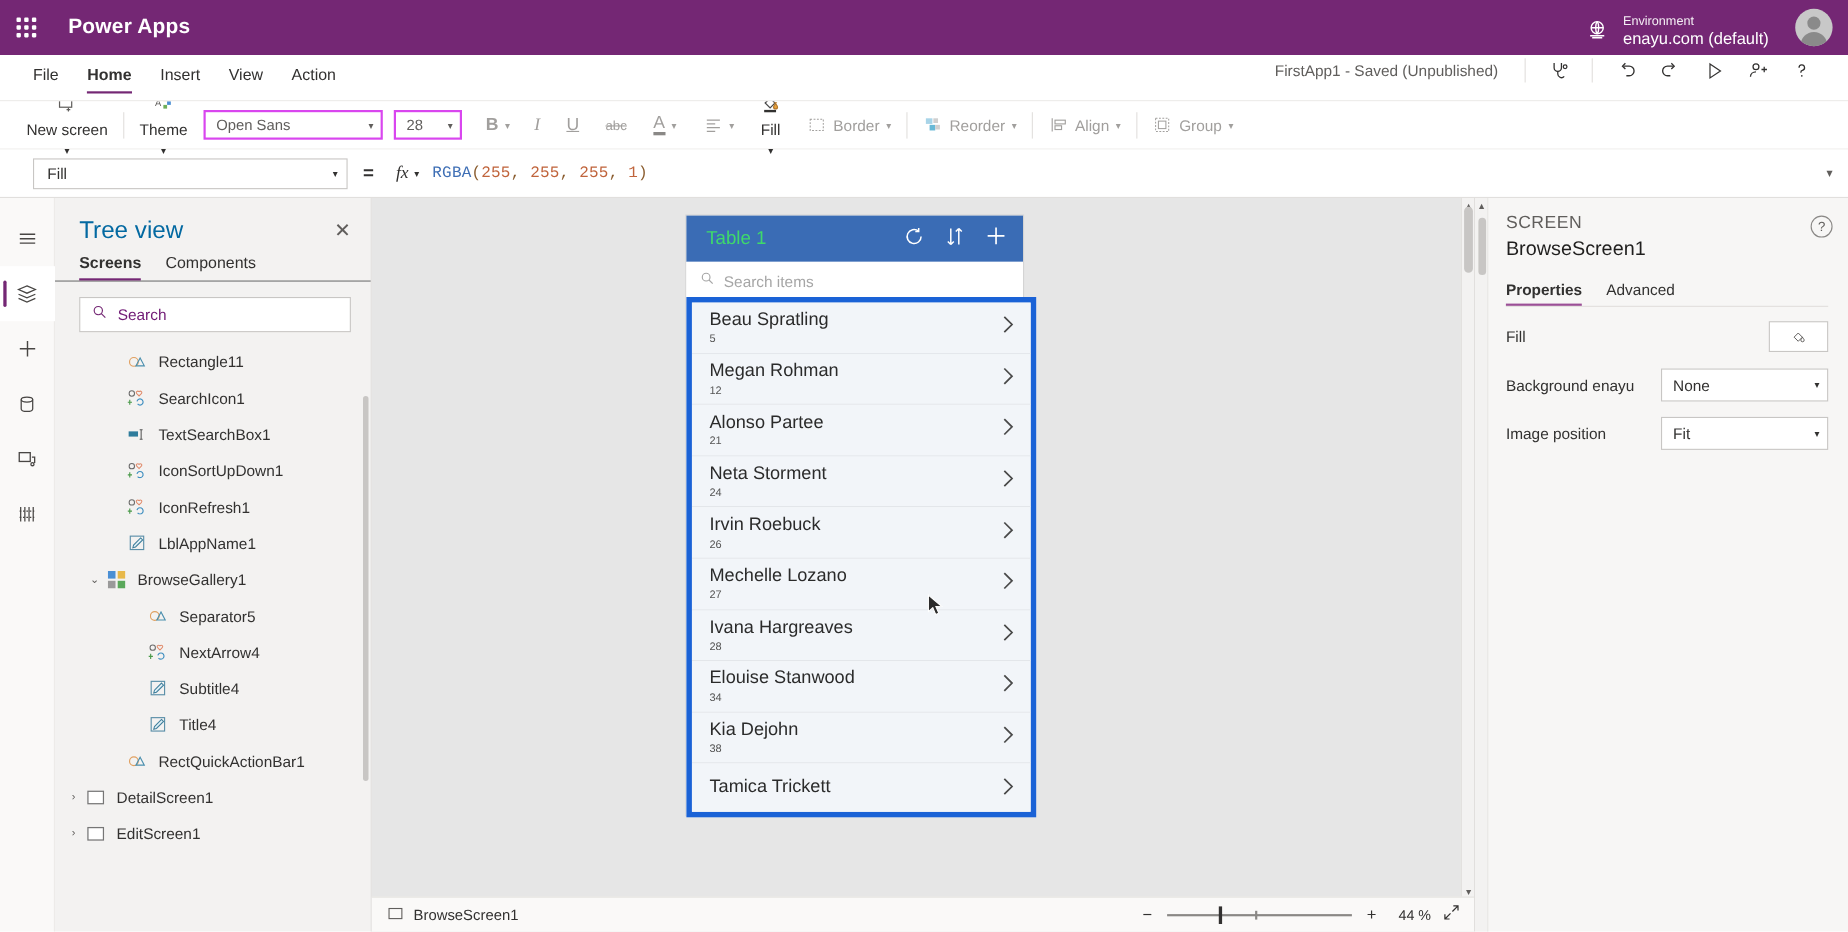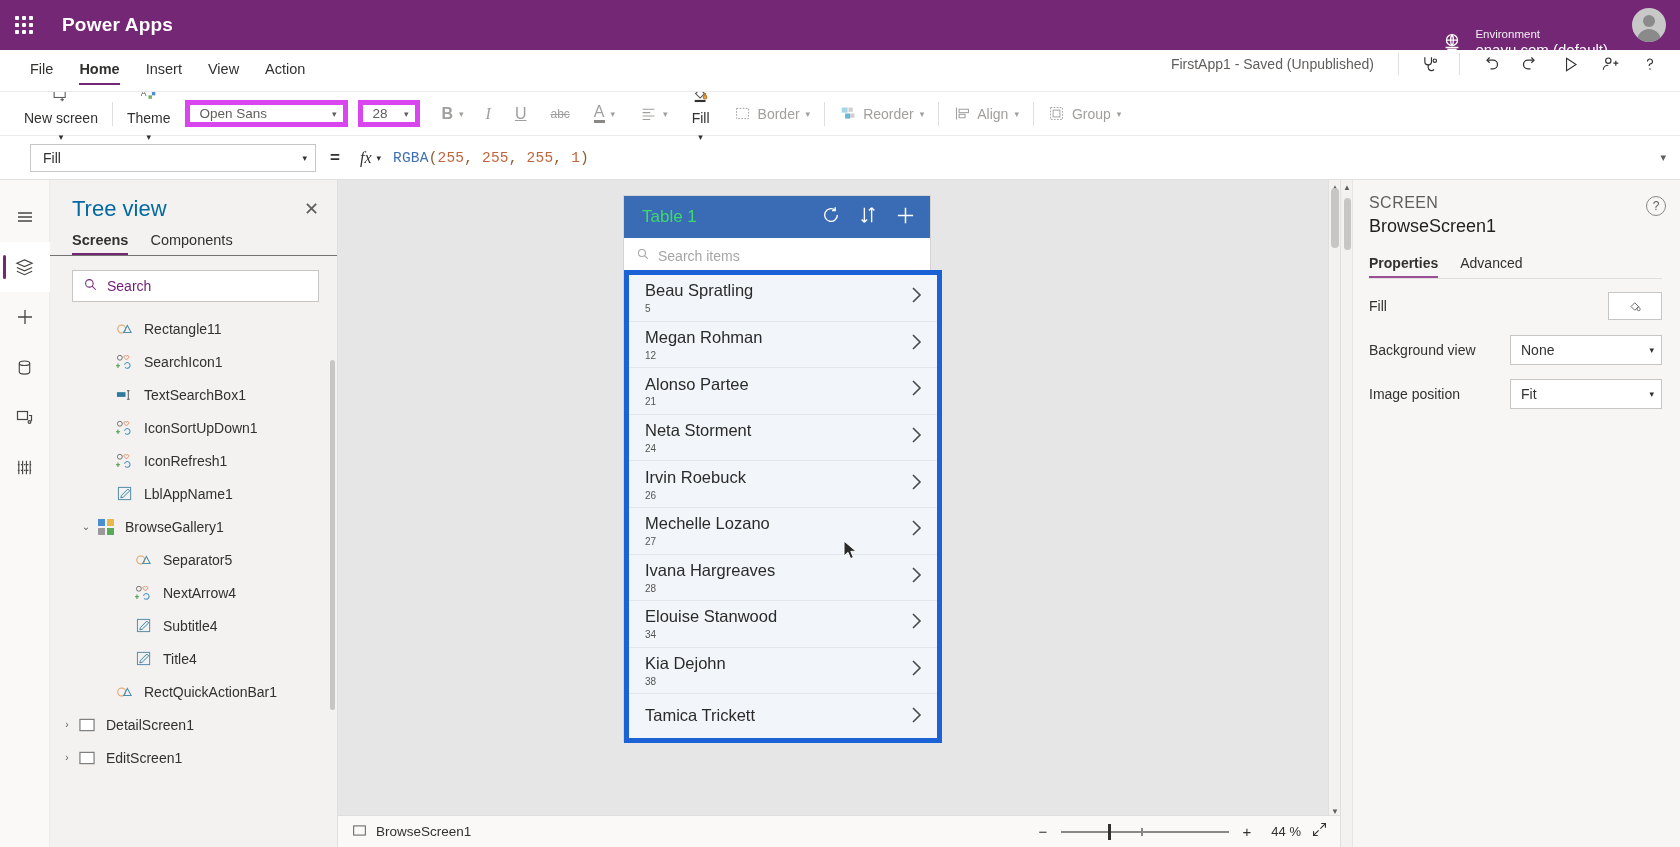--- a/index.html
+++ b/index.html
@@ -19,21 +19,21 @@
     width: 48px; height: 50px; display: flex; align-items: center;
     justify-content: center; cursor: pointer;
   }
   #waffle .grid {
     display: grid; grid-template-columns: repeat(3, 4px);
     grid-template-rows: repeat(3, 4px); gap: 3px;
   }
   #waffle .grid i { width: 4px; height: 4px; background: #fff; border-radius: 1px; display: block; }
   #brand { font-size: 19px; font-weight: bold; letter-spacing: .2px; margin-left: 14px; }
   #env-wrap {
-    position: absolute; right: 72px; top: 14px; height: 59px;
+    position: absolute; right: 72px; top: 0; height: 59px;
     display: flex; align-items: center; gap: 12px;
   }
   #env-text { line-height: 1.25; }
   #env-label { font-size: 11.5px; opacity: .92; }
   #env-value { font-size: 15px; }
   #avatar {
     position: absolute; right: 14px; top: 8px; width: 34px; height: 34px;
     border-radius: 50%; background: #c8c8c8; overflow: hidden; cursor: pointer;
   }
   #avatar .head { position:absolute; left:11px; top:7px; width:12px; height:12px; border-radius:50%; background:#8a8a8a;}
@@ -48,41 +48,41 @@
     font-size: 14.5px; color: #323130; padding: 0 0 3px 0; margin-left: 26px;
     cursor: pointer; position: relative; height: 28px; display: flex; align-items: center;
   }
   .menu-item:first-child { margin-left: 30px; }
   .menu-item.active { font-weight: bold; }
   .menu-item.active::after {
     content: ""; position: absolute; left: 0; right: 0; bottom: 0;
     height: 2px; background: #742774;
   }
   #menu-right {
-    position: absolute; right: 10px; top: 0; height: 28px;
+    position: absolute; right: 22px; top: 0; height: 28px;
     display: flex; align-items: center; gap: 0;
   }
   #saved-state { font-size: 14px; color: #605e5c; margin-right: 14px; }
   .msep { width: 1px; height: 22px; background: #e1dfdd; margin: 0 10px; }
   .mbtn {
     width: 40px; height: 32px; display: flex; align-items: center;
     justify-content: center; cursor: pointer; color: #323130;
   }
 
   
   #ribbon {
     height: 44px; background: #fff; display: flex; align-items: center;
     border-bottom: 1px solid #edebe9; padding-left: 24px; gap: 0;
   }
   .rb { display: flex; align-items: center; gap: 6px; cursor: pointer; color: #a19f9d; font-size: 14px; }
   .rb.enabled { color: #323130; flex-direction: column; }
   .rsep { width: 1px; height: 24px; background: #e1dfdd; margin: 0 14px; }
   .caret { font-size: 9px; color: inherit; }
   .combo {
-    height: 27px; border: 5px solid #d946ef; background: #fff; display: flex;
+    height: 27px; border: 2px solid #d946ef; background: #fff; display: flex;
     align-items: center; padding: 0 6px 0 10px; font-size: 13.5px; color: #605e5c;
     justify-content: space-between; cursor: pointer;
   }
   #font-combo { width: 163px; margin-left: 14px; }
   #size-combo { width: 62px; margin-left: 10px; }
   .ricon { width: 18px; height: 18px; display: flex; align-items: center; justify-content: center; }
 
   
   #formulabar {
     height: 44px; background: #fff; display: flex; align-items: center;
@@ -880,21 +880,21 @@
         <span class="plabel">Fill</span>
         <div id="fill-swatch">
           <svg width="15" height="15" viewBox="0 0 20 20" fill="none" stroke="#605e5c" stroke-width="1.2">
             <path d="M4 10l5-5 5 5-5 5z"></path>
               <path d="M14 10c1.3 1.8 2.2 2.7 2.2 3.6a2 2 0 0 1-4 0c0-.9.9-1.8 2.2-3.6z"></path>
           </svg>
         </div>
       </div>
 
       <div class="prow">
-        <span class="plabel">Background view</span>
+        <span class="plabel">Background enayu</span>
         <div class="pselect">
           <span>None</span>
           <span class="caret">▾</span>
         </div>
       </div>
 
       <div class="prow">
         <span class="plabel">Image position</span>
         <div class="pselect">
           <span>Fit</span>

